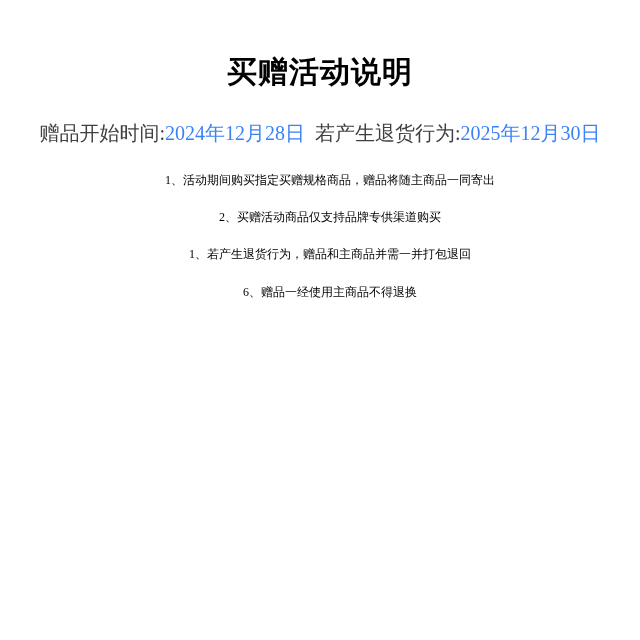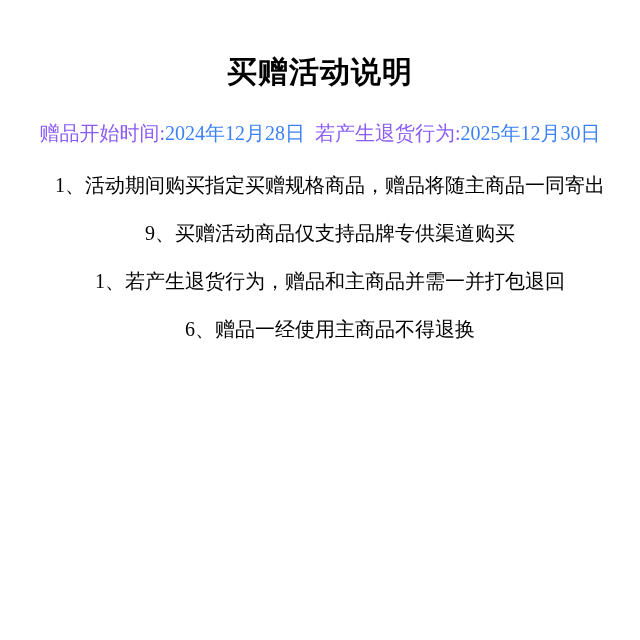--- a/index.html
+++ b/index.html
@@ -33,21 +33,21 @@
     line-height: 1.2;
   }
   .date-line {
     margin-top: 30px;
     font-size: 20px;
     text-align: center;
     white-space: nowrap;
     line-height: 1.3;
   }
   .date-line .label {
-    color: #8b5cf6;
+    color: #404040;
     text-align: right;
   }
   .date-line .value {
     color: #3b82f6;
   }
   .date-gap {
     display: inline-block;
     width: 10px;
   }
   .section-title {
@@ -59,21 +59,21 @@
     line-height: 1.2;
   }
   .rules {
     margin-top: 26px;
     width: 100%;
     display: flex;
     flex-direction: column;
     align-items: center;
   }
   .rule {
-    font-size: 20px;
+    font-size: 12px;
     text-align: center;
     line-height: 1.35;
     margin-bottom: 21px;
     white-space: nowrap;
     margin-left: 20px;
   }
 </style>
 </head>
 <body>
 
@@ -81,18 +81,18 @@
 
   <div class="main-title">买赠活动说明</div>
 
   <div class="date-line">
     <span class="label">赠品开始时间:</span><span class="value">2024年12月28日</span><span class="date-gap"></span><span class="label">若产生退货行为:</span><span class="value">2025年12月30日</span>
   </div>
 
 
   <div class="rules">
     <div class="rule">1、活动期间购买指定买赠规格商品，赠品将随主商品一同寄出</div>
-    <div class="rule">9、买赠活动商品仅支持品牌专供渠道购买</div>
+    <div class="rule">2、买赠活动商品仅支持品牌专供渠道购买</div>
     <div class="rule">1、若产生退货行为，赠品和主商品并需一并打包退回</div>
     <div class="rule">6、赠品一经使用主商品不得退换</div>
   </div>
 
 </div>
 
 </body></html>

